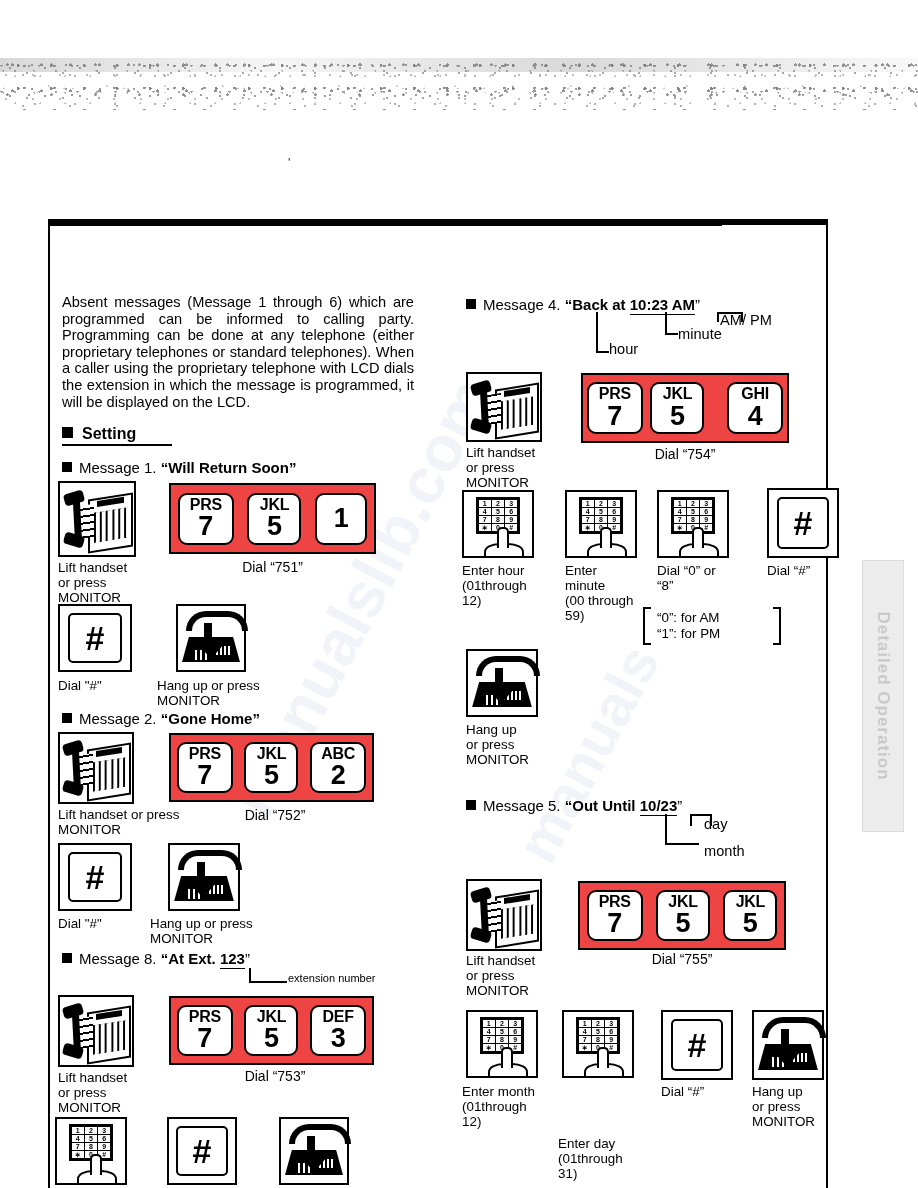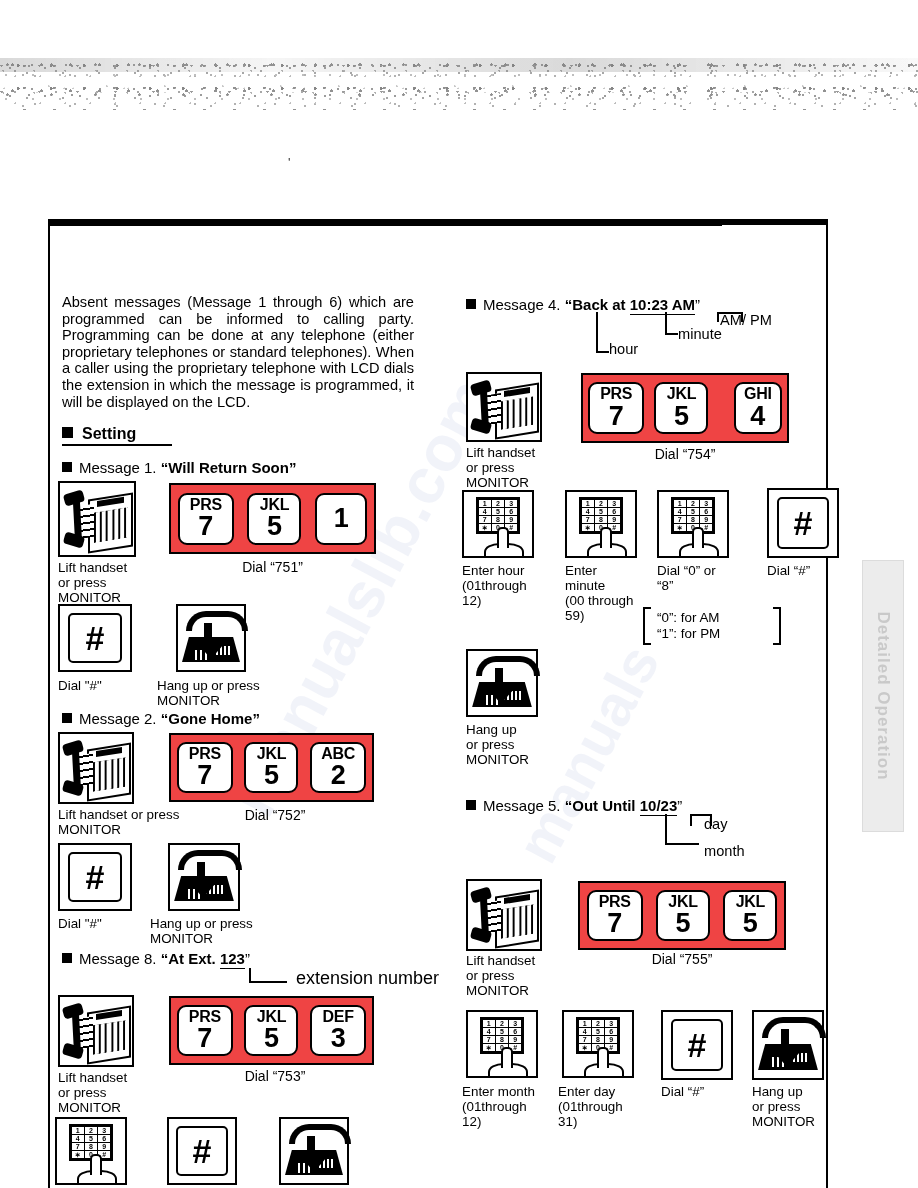--- a/index.html
+++ b/index.html
@@ -308,21 +308,21 @@
 MONITOR</div>
 
   <div class="msg-head" style="left:62px;top:950px;">
     <span class="sq"></span><span>Message 8.</span>
     <b>“At Ext. </b><b class="uline">123</b><span>”</span>
   </div>
   <div class="lead" style="left:249px;top:968px;width:40px;height:16px;">
     <div class="v" style="left:0;top:0;height:14px;"></div>
     <div class="h" style="left:0;top:13px;width:38px;"></div>
   </div>
-  <div class="cap" style="left:288px;top:971px;font-size:18px;margin-left:8px;">extension number</div>
+  <div class="cap" style="left:288px;top:971px;font-size:11px;">extension number</div>
 
   <div class="ibox" style="left:58px;top:995px;width:76px;height:72px;">
     <div class="phone-ic">
         <div class="base"></div>
         <div class="lcd"></div>
         <div class="grid"></div>
         <div class="side"></div>
         <div class="hs">
           <i></i>
         </div>
@@ -426,21 +426,21 @@
 
   <div class="dialgrp" style="left:581px;top:373px;width:208px;height:70px;justify-content:space-around;">
     <div class="key" style="width:56px;height:52px;">
       <span class="abc">PRS</span>
       <span class="num">7</span>
     </div>
     <div class="key" style="width:54px;height:52px;">
       <span class="abc">JKL</span>
       <span class="num">5</span>
     </div>
-    <div class="key" style="width:48px;height:52px;margin-left:15px;">
+    <div class="key" style="width:56px;height:52px;margin-left:15px;">
       <span class="abc">GHI</span>
       <span class="num">4</span>
     </div>
   </div>
   <div class="cap-c" style="left:620px;top:446px;width:130px;">Dial “754”</div>
 
   <div class="ibox" style="left:462px;top:490px;width:72px;height:68px;">
     <div class="kp-ic">
       <div class="pad">
         <span>1</span>
@@ -629,21 +629,21 @@
         <span>∗</span>
         <span>0</span>
         <span>#</span>
       </div>
       <div class="hand">
           <div class="palm"></div>
           <div class="fing"></div>
         </div>
     </div>
   </div>
-  <div class="cap" style="left:558px;top:1084px;white-space:pre-line;width:95px;">Enter day
+  <div class="cap" style="left:558px;top:1136px;white-space:pre-line;width:95px;">Enter day
 (01through
 31)</div>
 
   <div class="ibox" style="left:661px;top:1010px;width:72px;height:70px;">
     <div class="hash-ic">
         <div class="k">#</div>
       </div>
   </div>
   <div class="cap" style="left:661px;top:1084px;white-space:pre-line;width:95px;">Dial “#”</div>
 

